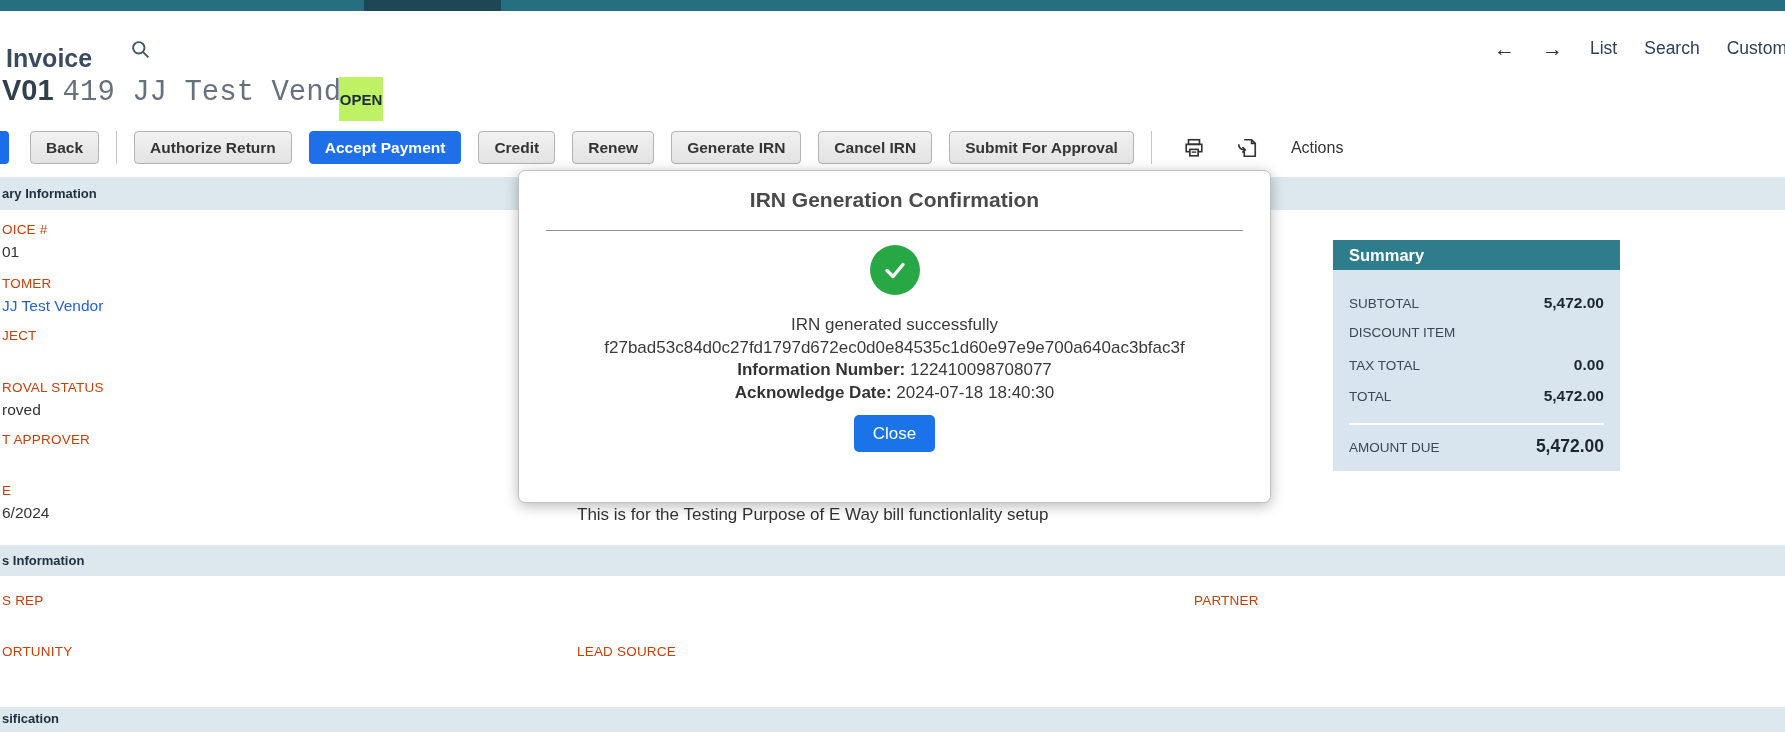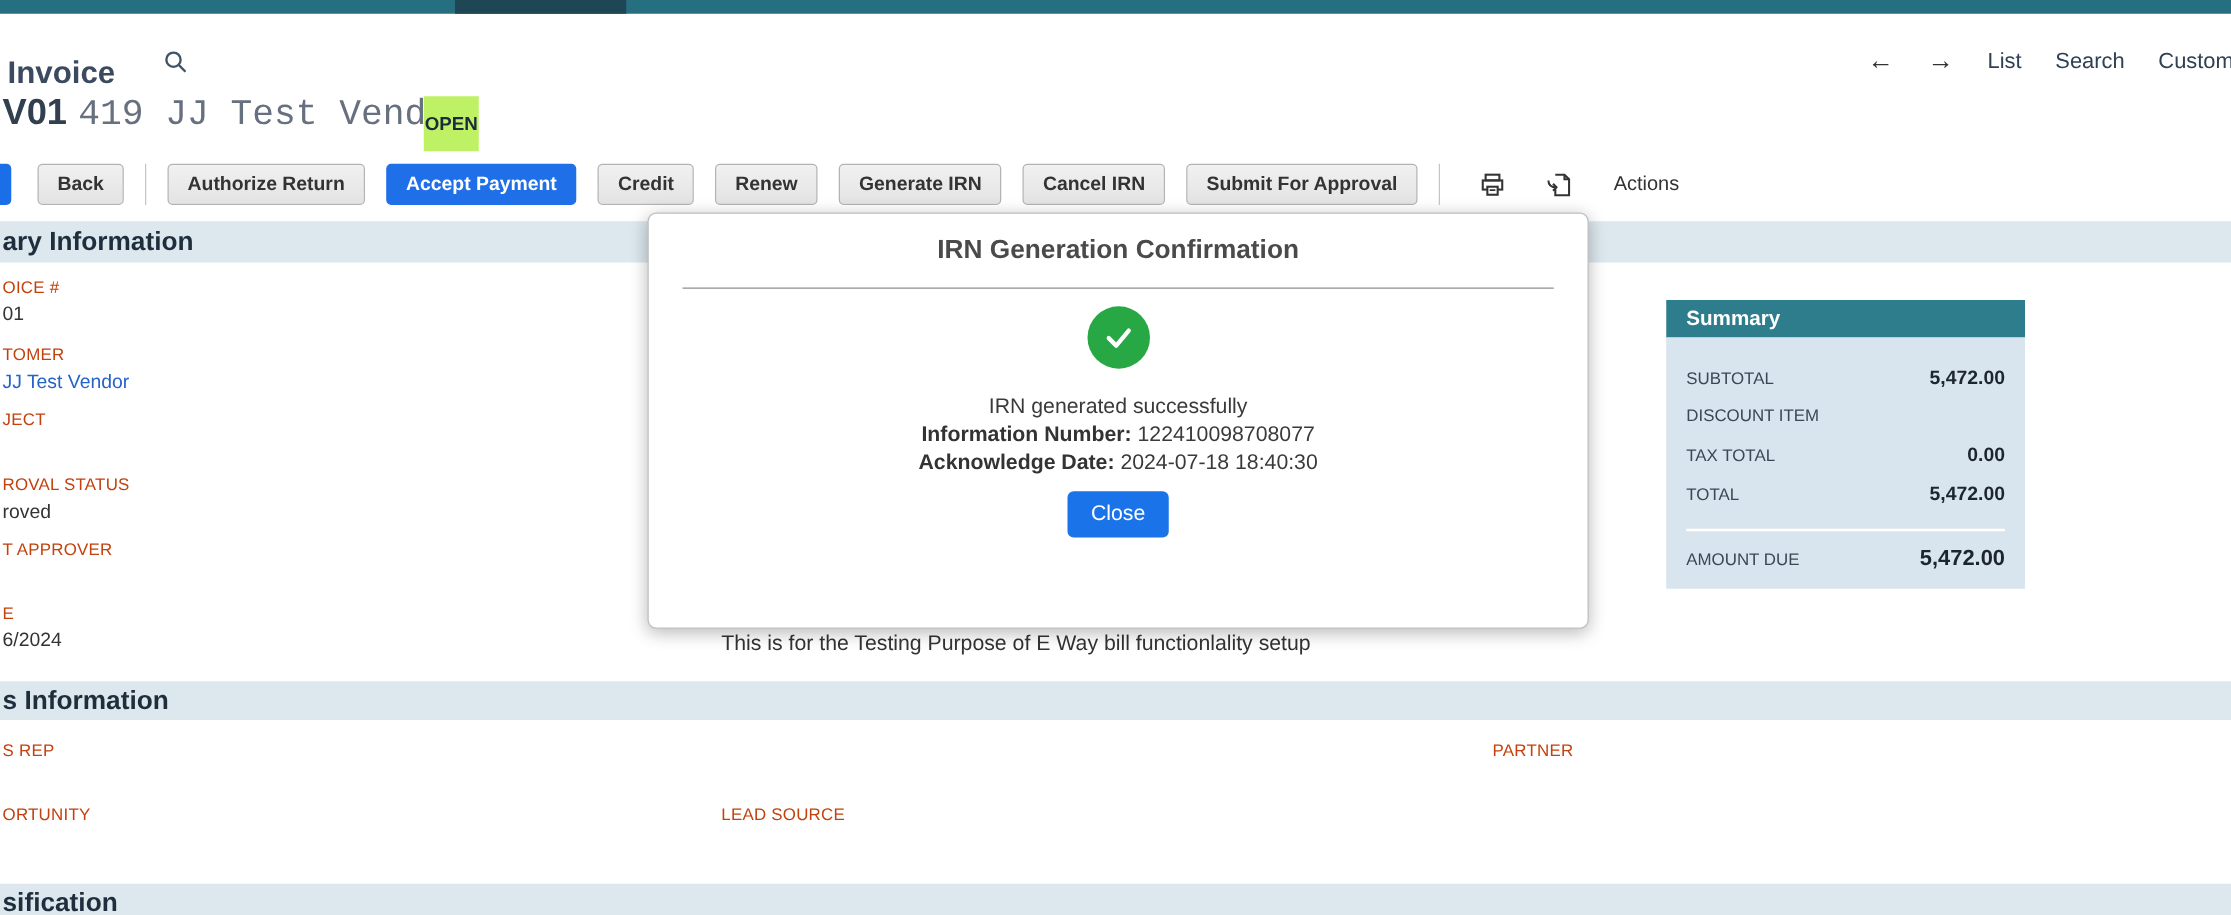--- a/index.html
+++ b/index.html
@@ -31,21 +31,21 @@
     border:1px solid #b3b3b3;border-radius:4px;font-size:15.5px;font-weight:600;color:#333;cursor:pointer;white-space:nowrap;box-sizing:border-box;}
   .btn.primary{background:#1f6fe8;border-color:#1f6fe8;color:#fff;}
   .tb-divider{width:1px;height:33px;background:#c6c6c6;}
   .tb-icon{width:22px;height:22px;cursor:pointer;}
   #printer-icon{margin-left:14px;}
   #doc-icon{margin-left:14px;}
   #actions-label{margin-left:16px;font-size:16px;color:#333;cursor:pointer;}
 
   
   .band{position:absolute;left:0;width:1785px;height:33px;background:#dce7ee;display:flex;align-items:center;}
-  .band span{font-size:21px;font-weight:bold;color:#1f2e3d;padding-left:2px;}
+  .band span{font-size:13px;font-weight:bold;color:#1f2e3d;padding-left:2px;}
   #band-primary{top:177px;}
   #band-sales{top:545px;height:31px;}
   #band-classification{top:707px;height:25px;align-items:flex-start;}
   #band-classification span{padding-top:4px;}
 
   
   .fld{position:absolute;white-space:nowrap;}
   .fld-label{font-size:13.5px;color:#c2410c;letter-spacing:.2px;}
   .fld-value{font-size:15.5px;color:#333;margin-top:6px;}
   .fld-value.link{color:#2563c9;cursor:pointer;}
@@ -209,18 +209,19 @@
 
   <div id="modal">
     <div id="modal-title">IRN Generation Confirmation</div>
     <div id="modal-divider"></div>
     <div id="check-circle">
       <svg width="30" height="30" viewBox="0 0 30 30">
         <polyline points="7,15.5 13,21.5 23,9.5" fill="none" stroke="#fff" stroke-width="3.4" stroke-linecap="round" stroke-linejoin="round"></polyline>
       </svg>
     </div>
     <div id="modal-success" class="modal-line">IRN generated successfully</div>
+    <div class="modal-line">f27bad53c84d0c27fd1797d672ec0d0e84535c1d60e97e9e700a640ac3bfac3f</div>
     <div class="modal-line"><span class="mbold">Information Number:</span><span> 122410098708077</span></div>
     <div class="modal-line"><span class="mbold">Acknowledge Date:</span><span> 2024-07-18 18:40:30</span></div>
     <button id="close-btn">Close</button>
   </div>
 
 </div>
 
 </body></html>

